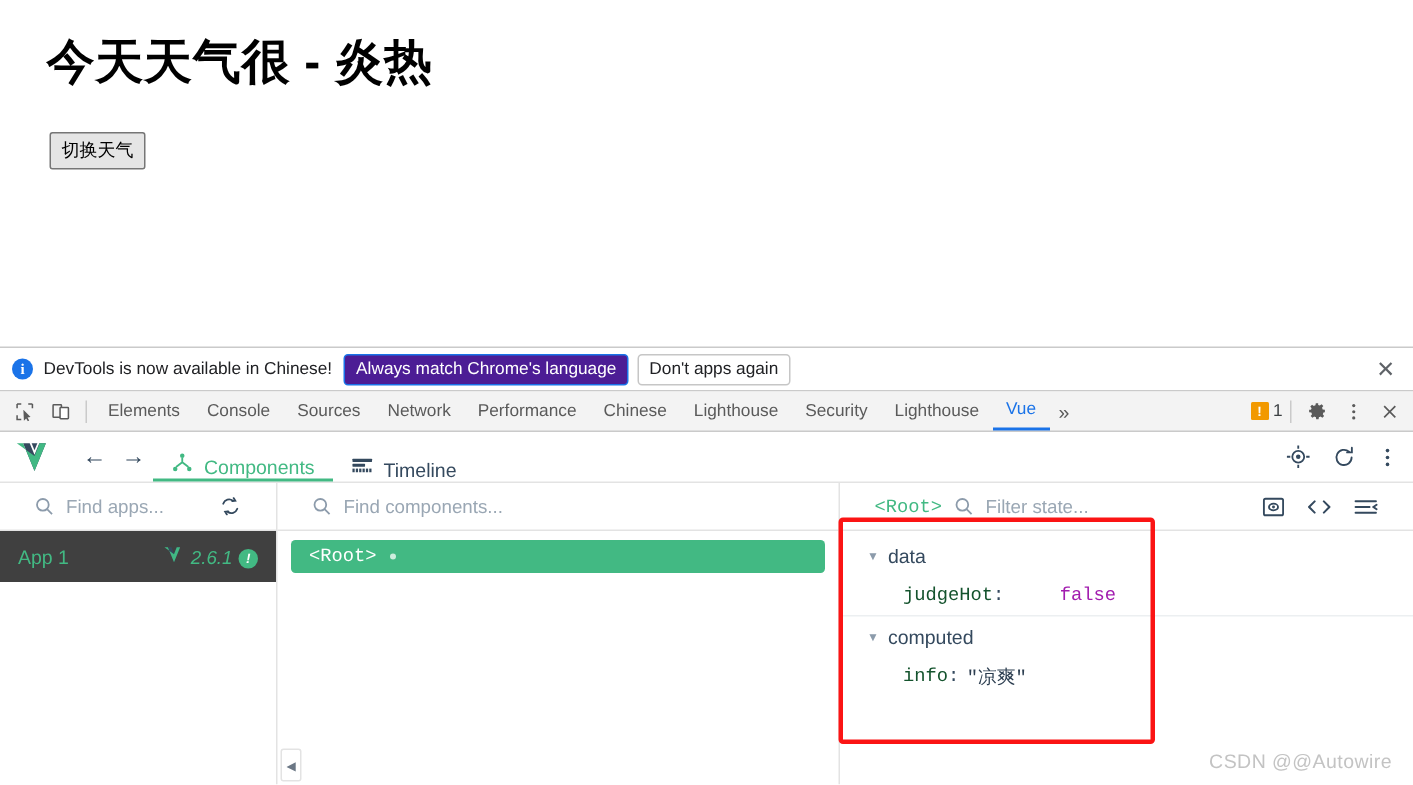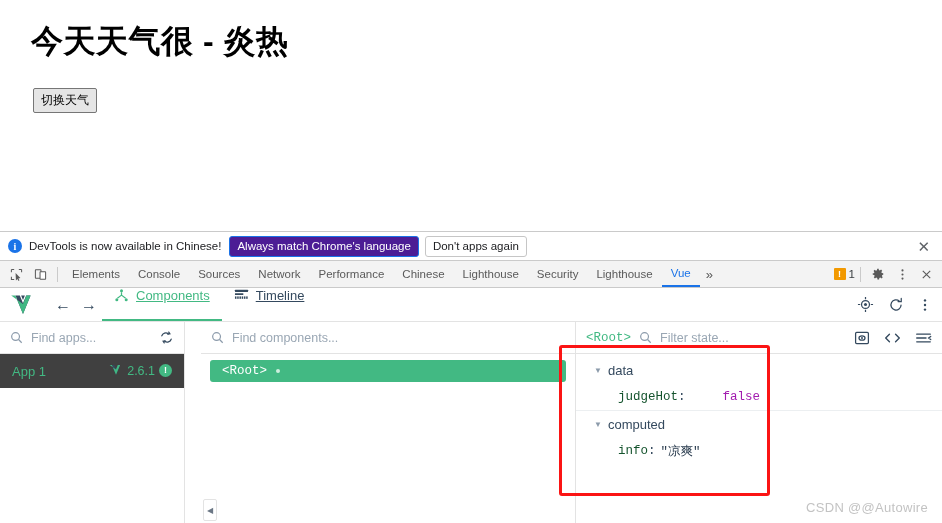--- a/index.html
+++ b/index.html
@@ -126,41 +126,40 @@
     border-bottom: 1px solid #e3e3e3;
     display: flex; align-items: center;
     padding: 0 10px;
   }
   #vue-logo { width: 26px; height: 22px; margin-right: 14px; flex: 0 0 auto; }
   .nav-arrow {
     width: 26px; height: 24px; display: flex; align-items: center; justify-content: center;
     color: #34495e; font-size: 16px; cursor: pointer; flex: 0 0 auto;
   }
   .vue-tab {
-    display: flex; align-items: flex-start; gap: 7px;
+    display: flex; align-items: flex-end; gap: 7px;
     height: 33px; padding: 0 12px;
     font-size: 13px; color: #34495e; cursor: pointer;
     flex: 0 0 auto;
-    text-decoration: underline;
   }
   .vue-tab.active { color: #42b983; border-bottom: 2px solid #42b983; }
   #vue-toolbar-right { margin-left: auto; display: flex; align-items: center; gap: 14px; }
   .vt-icon { cursor: pointer; display: flex; align-items: center; color: #34495e; }
 
   
   #dt-body {
     position: absolute; left: 0; top: 322px;
     width: 942px; height: 201px;
     display: flex;
     background: #fff;
   }
   .pane-header {
     height: 32px;
     display: flex; align-items: center;
-    padding: 0 10px;
+    padding: 0 23px;
     border-bottom: 1px solid #e3e3e3;
     font-size: 12.5px;
     color: #8c9bab;
     gap: 8px;
   }
   .search-glyph { color: #8c9bab; display: flex; align-items: center; flex: 0 0 auto; }
   .pane-placeholder { color: #9aa7b4; font-size: 12.5px; }
 
   
   #apps-pane {
@@ -169,35 +168,34 @@
     display: flex; flex-direction: column;
   }
   #refresh-apps { margin-left: auto; color: #34495e; cursor: pointer; display: flex; }
   #app-row {
     height: 34px; display: flex; align-items: center;
     padding: 0 12px; gap: 8px;
     background: #404040;
     color: #42b983; font-size: 13px;
     cursor: pointer;
   }
-  #app-version { color: #42b983; font-size: 12.5px; margin-left: auto; display: flex; align-items: flex-start; gap: 4px; }
+  #app-version { color: #42b983; font-size: 12.5px; margin-left: auto; display: flex; align-items: flex-end; gap: 4px; font-style: italic; }
   .badge-warn-round {
     width: 13px; height: 13px; border-radius: 50%;
     background: #42b983; color: #fff;
     font-size: 9px; font-weight: bold;
     display: flex; align-items: center; justify-content: center;
   }
 
   
   #components-pane {
     width: 375px; flex: 0 0 375px;
     border-right: 1px solid #e3e3e3;
     display: flex; flex-direction: column;
     position: relative;
-    margin-left: 16px;
   }
   #tree-area { flex: 1; padding: 6px 9px 0 9px; }
   #root-node {
     height: 22px; border-radius: 3px;
     background: #42b983; color: #fff;
     display: flex; align-items: center; gap: 9px;
     padding: 0 12px;
     font-family: "Liberation Mono", "DejaVu Sans Mono", monospace;
     font-size: 12.5px;
     cursor: pointer;

